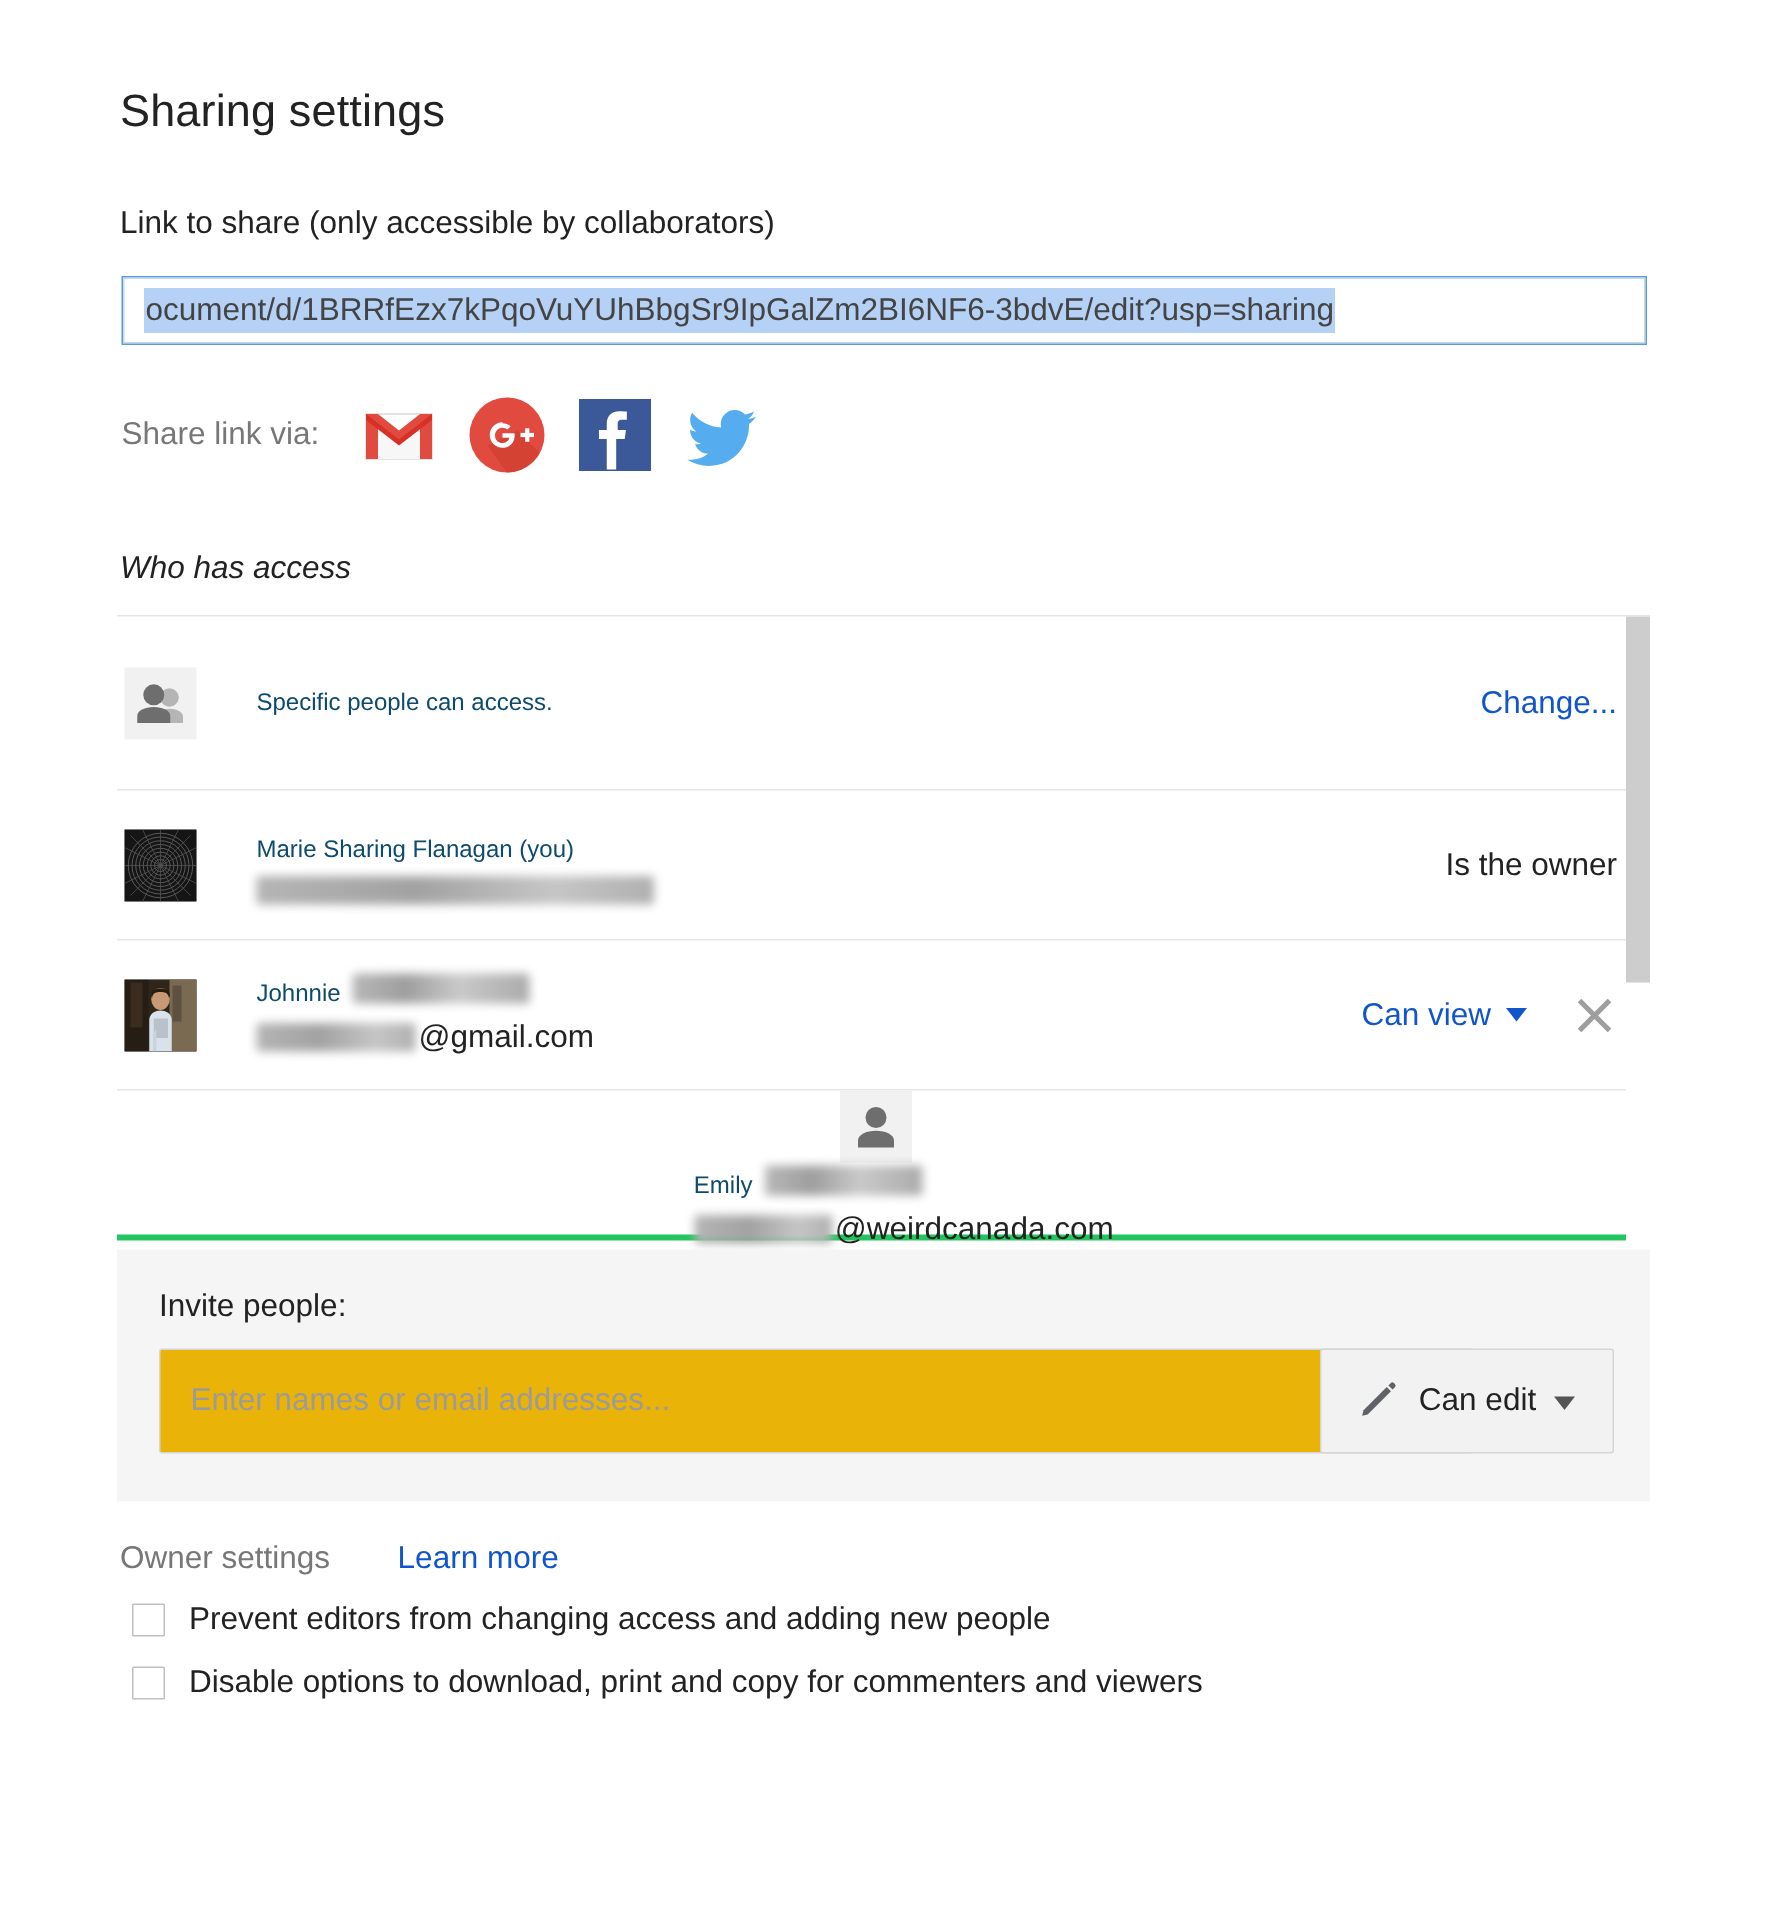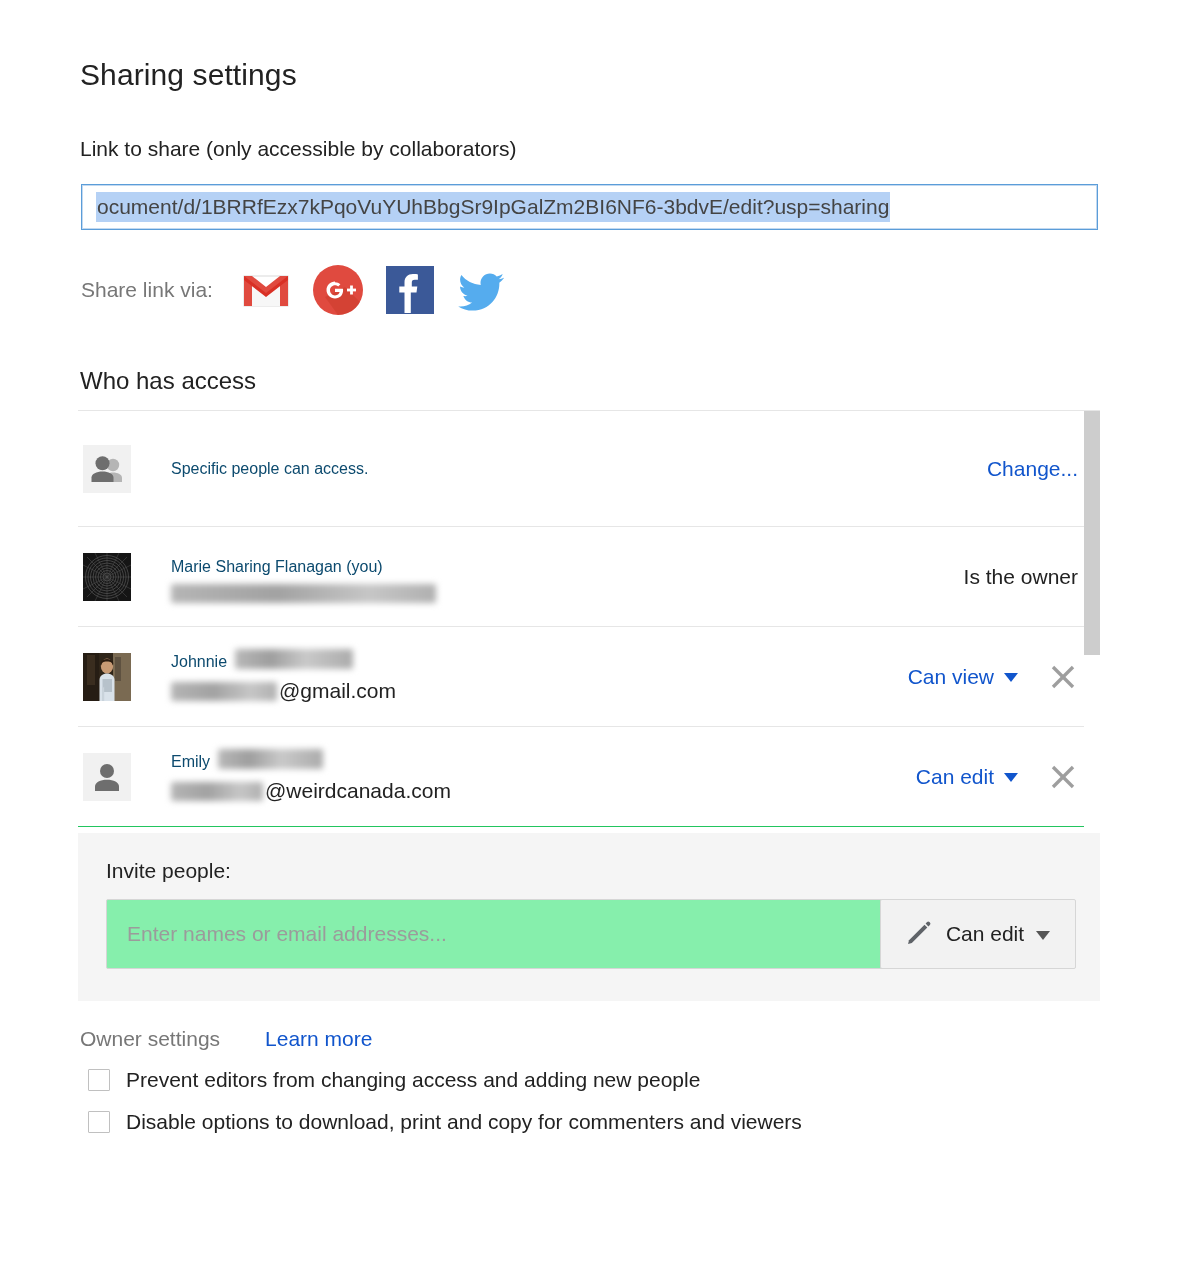--- a/index.html
+++ b/index.html
@@ -49,21 +49,21 @@
   }
   .share-via-label {
     font-size: 21px; color: #777; margin-right: 26px;
   }
   .social { width:54px; height:54px; margin-right: 18px; display:block; cursor:pointer; }
   .social svg { display:block; }
 
   
   .who-label {
     position: absolute; left: 80px; top: 367px;
-    font-size: 24px; color: #222;
+    font-size: 21px; color: #222; font-style: italic;
   }
   .access-list {
     position: absolute; left: 78px; top: 410px;
     width: 1022px;
     border-top: 1px solid #e6e6e6;
   }
   .scrollbar-track {
     position: absolute; left: 1084px; top: 411px;
     width: 16px; height: 420px; background: #ffffff;
   }
@@ -75,21 +75,21 @@
 
   .acc-row {
     position: relative;
     display: flex; align-items: center;
     border-bottom: 1px solid #e6e6e6;
     padding-left: 3px;
     width: 1006px;
   }
   .acc-row.first { height: 116px; }
   .acc-row.person { height: 100px; }
-  .acc-row.last { border-bottom: 1px solid #22c55e; }
+  .acc-row.last { border-bottom: 4px solid #22c55e; flex-direction: column; }
 
   .avatar {
     width: 48px; height: 48px; flex: 0 0 48px;
     margin-left: 2px;
     background: #f1f1f1;
     position: relative; overflow: hidden;
   }
   .avatar svg { display:block; }
 
   .avatar-moire { background: #1a1a1a; }
@@ -148,21 +148,21 @@
     width: 1022px; height: 168px;
     background: #f5f5f5;
   }
   .invite-label {
     position: absolute; left: 28px; top: 26px;
     font-size: 21px; color: #222;
   }
   .invite-input {
     position: absolute; left: 28px; top: 66px;
     width: 876px; height: 70px;
-    background: #86efac;
+    background: #eab308;
     border: 1px solid #d6d6d6;
     border-radius: 2px;
     font-size: 21px; color: #222;
     padding: 0 20px;
     font-family: "Liberation Sans", sans-serif;
     outline: none;
   }
   .invite-input::placeholder { color: #9b9b9b; }
   .invite-role-btn {
     position: absolute; left: 802px; top: 66px;

